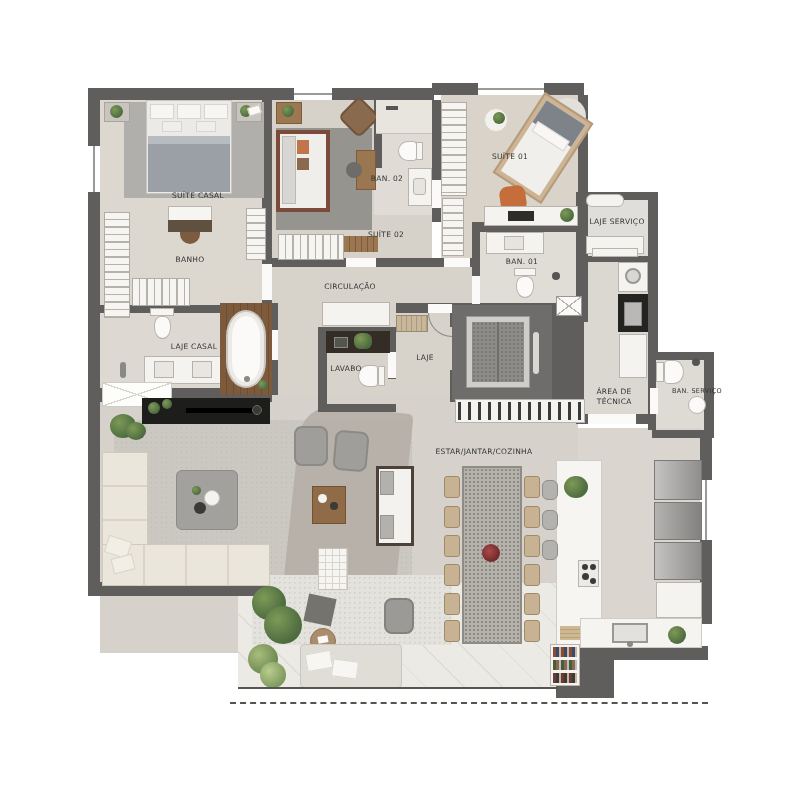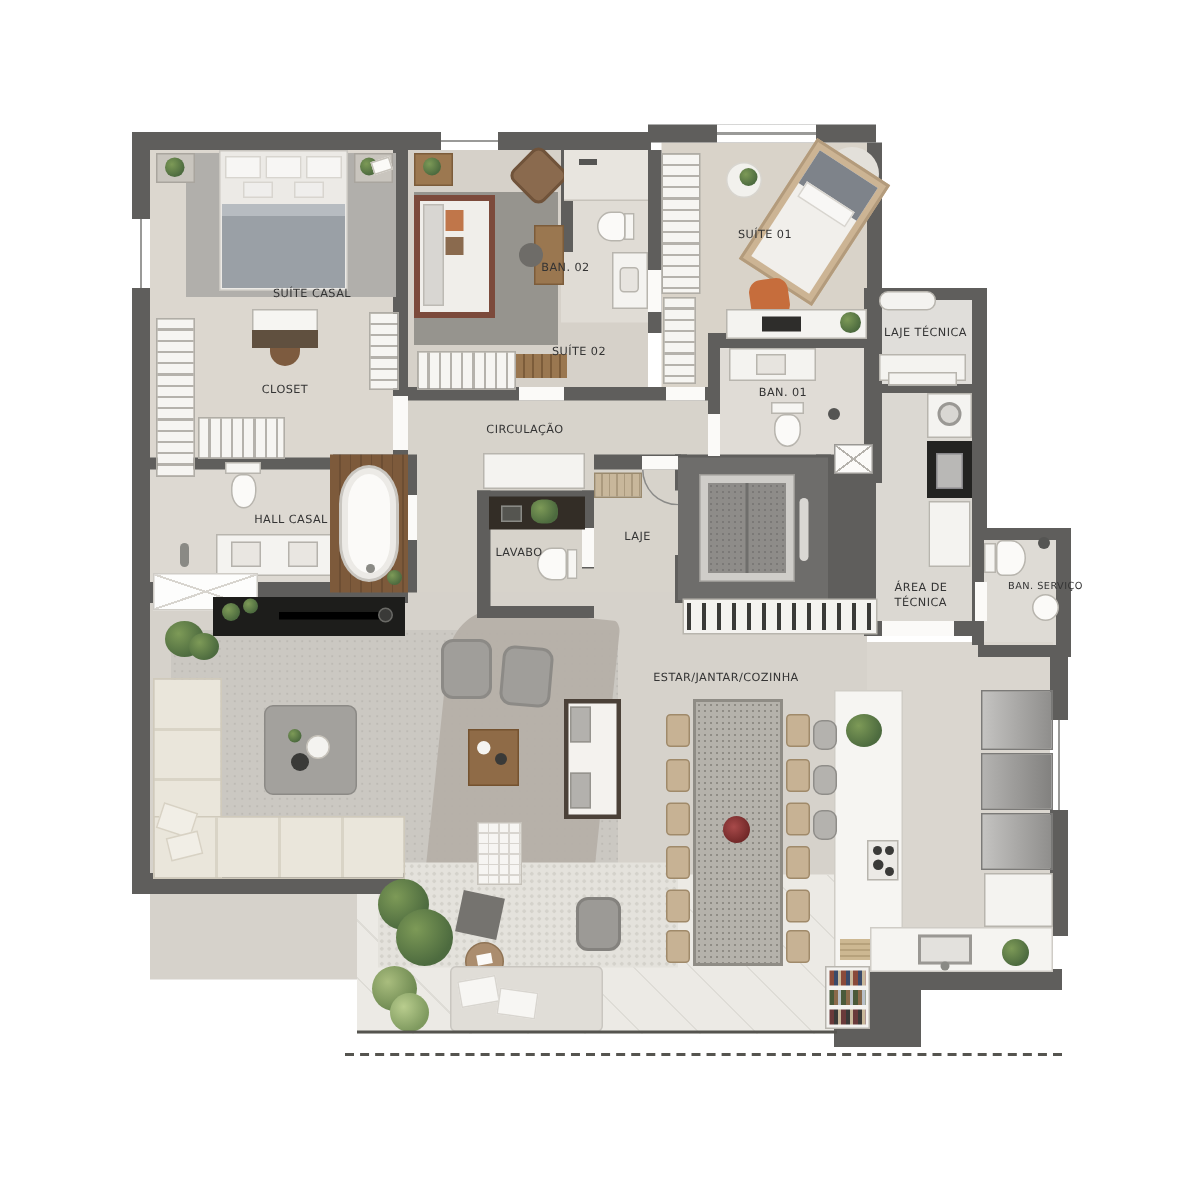--- a/index.html
+++ b/index.html
@@ -7,21 +7,21 @@
         font-family:"DejaVu Sans",sans-serif}
   .f,.w,.fur,.win,.door,.lbl{position:absolute;box-sizing:border-box}
   .w{background:#5f5e5c}
   .wht{background:#f4f3f0;border:1px solid #b8b5ae}
   .winH{background:linear-gradient(to bottom,#fff 0 44%,#9a9a98 44% 56%,#fff 56%)}
   .winV{background:linear-gradient(to right,#fff 0 44%,#9a9a98 44% 56%,#fff 56%)}
   .door{background:#fbfaf8}
   .round{border-radius:50%}
   .plant{border-radius:50%;background:radial-gradient(circle at 35% 35%,#7d9a57,#4d6b3f 70%)}
   .lbl{transform:translate(-50%,-50%);font-size:7.5px;letter-spacing:.3px;color:#343434;
-       white-space:nowrap;text-align:left;line-height:1.35}
+       white-space:nowrap;text-align:right;line-height:1.35}
   .rack-h{background:repeating-linear-gradient(to bottom,#f6f5f2 0 6px,#b5b2ac 6px 7.5px);border:1px solid #b0ada6}
   .rack-v{background:repeating-linear-gradient(to right,#f6f5f2 0 6px,#b5b2ac 6px 7.5px);border:1px solid #b0ada6}
 </style>
 </head>
 <body>
 
 <div class="plan">
 
   <div class="f" style="left:100px;top:100px;width:165px;height:208px;background:#dcd7cf"></div>
   <div class="f" style="left:272px;top:100px;width:160px;height:158px;background:#d6d1c9"></div>
@@ -278,29 +278,29 @@
   <div class="fur" style="left:306px;top:596px;width:28px;height:28px;background:#75736f;transform:rotate(12deg)"></div>
   <div class="fur round" style="left:310px;top:628px;width:26px;height:26px;background:#ab8d6e;border:1px solid #8f7354"></div>
   <div class="fur" style="left:318px;top:636px;width:10px;height:7px;background:#fbfaf8;transform:rotate(-10deg)"></div>
   <div class="fur" style="left:300px;top:644px;width:102px;height:44px;background:#e0ddd7;border:1px solid #c9c6c0;border-radius:4px"></div>
   <div class="fur" style="left:306px;top:652px;width:26px;height:18px;background:#f7f6f3;border:1px solid #d8d5cf;transform:rotate(-10deg)"></div>
   <div class="fur" style="left:332px;top:660px;width:26px;height:18px;background:#f7f6f3;border:1px solid #d8d5cf;transform:rotate(8deg)"></div>
   <div class="fur" style="left:384px;top:598px;width:30px;height:36px;background:#9c9a96;border:2px solid #84827e;border-radius:8px"></div>
   <div class="fur" style="left:238px;top:687px;width:320px;height:2px;background:#55544f"></div>
   <div class="fur" style="left:230px;top:702px;width:478px;height:0;border-top:2px dashed #55544f"></div>
 
-  <div class="lbl" style="left:208px;top:196px">SUÍTE CASAL</div>
-  <div class="lbl" style="left:190px;top:260px">CLOSET</div>
+  <div class="lbl" style="left:198px;top:196px">SUÍTE CASAL</div>
+  <div class="lbl" style="left:190px;top:260px">BANHO</div>
   <div class="lbl" style="left:386px;top:235px">SUÍTE 02</div>
-  <div class="lbl" style="left:377px;top:179px">BAN. 02</div>
+  <div class="lbl" style="left:387px;top:179px">BAN. 02</div>
   <div class="lbl" style="left:510px;top:157px">SUÍTE 01</div>
   <div class="lbl" style="left:522px;top:262px">BAN. 01</div>
-  <div class="lbl" style="left:617px;top:222px">LAJE TÉCNICA</div>
+  <div class="lbl" style="left:617px;top:222px">LAJE SERVIÇO</div>
   <div class="lbl" style="left:350px;top:287px">CIRCULAÇÃO</div>
-  <div class="lbl" style="left:194px;top:347px">HALL CASAL</div>
+  <div class="lbl" style="left:194px;top:347px">LAJE CASAL</div>
   <div class="lbl" style="left:346px;top:369px">LAVABO</div>
   <div class="lbl" style="left:425px;top:358px">LAJE</div>
   <div class="lbl" style="left:614px;top:397px">
     <span style="display:block">ÁREA DE</span>
     <span style="display:block">TÉCNICA</span>
   </div>
   <div class="lbl" style="left:697px;top:391px;font-size:6.5px">BAN. SERVIÇO</div>
   <div class="lbl" style="left:484px;top:452px">ESTAR/JANTAR/COZINHA</div>
 
 </div>

